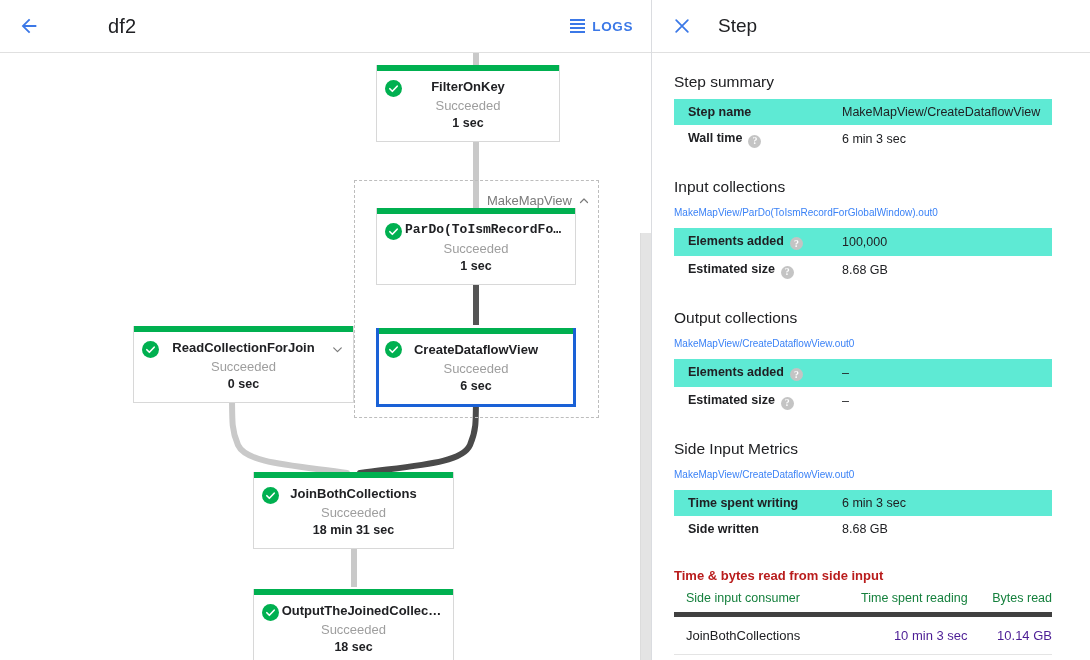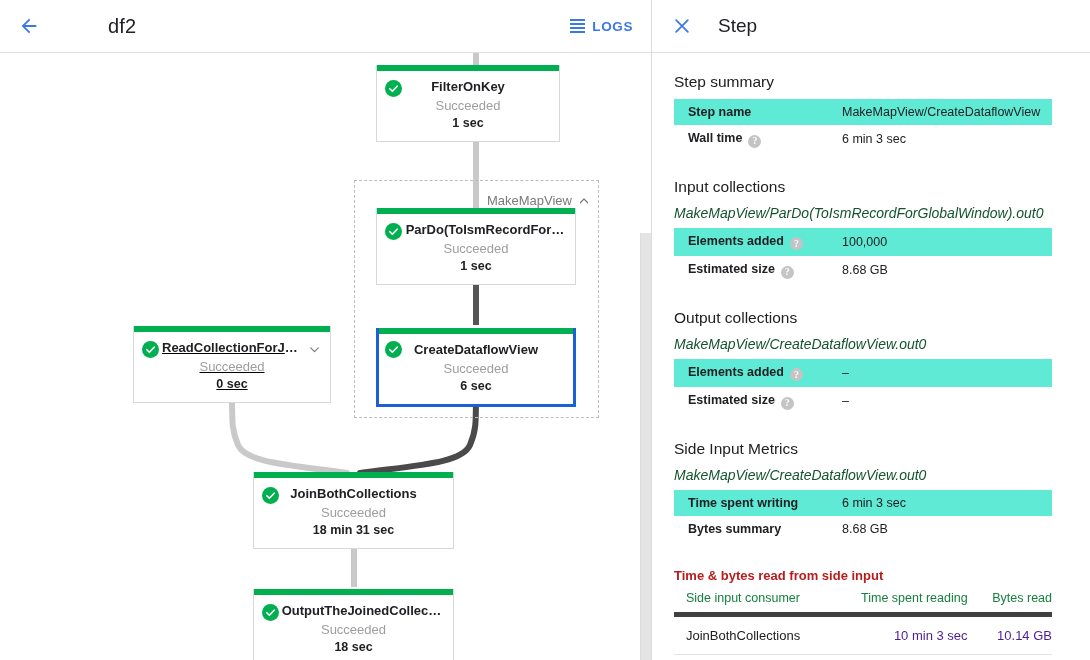--- a/index.html
+++ b/index.html
@@ -142,22 +142,22 @@
     font-size: 19px; color: #202124; margin-left: 14px; font-weight: 400;
   }
   #right-body { padding: 20px 38px 0 22px; }
 
   .sec-title {
     font-size: 15.5px; color: #202124; font-weight: 400;
     margin: 0 0 8px 0;
   }
   .sec-title.spaced { margin-top: 24px; }
   .coll-name {
-    font-size: 14px; color: #14532d; margin-bottom: 6px;
-    word-break: break-all; line-height: 18px; font-style: italic;
+    font-size: 10px; color: #3b82f6; margin-bottom: 6px;
+    word-break: break-all; line-height: 18px;
   }
 
   table.kv { width: 100%; border-collapse: collapse; }
   table.kv tr.alt td { background: #5eead4; }
   table.kv td {
     padding: 6px 0 6px 14px;
     font-size: 12.5px; color: #202124; vertical-align: middle;
   }
   table.kv td.k { font-weight: bold; width: 168px; white-space: nowrap; }
   table.kv td.v { font-weight: 400; padding-left: 0; }
@@ -261,41 +261,41 @@
       </div>
 
       <div class="node" style="left:376px; top:155px; width:200px;">
         <div class="topbar"></div>
         <div class="node-body">
           <span class="check">
             <svg width="11" height="11" viewBox="0 0 24 24" fill="none" stroke="#fff" stroke-width="3.6">
                 <path d="M4 12.5l5.5 5.5L20 7" stroke-linecap="round" stroke-linejoin="round"></path>
               </svg>
           </span>
-          <div class="node-title" style="padding-left:18px;">ParDo(ToIsmRecordFor…</div>
+          <div class="node-title" style="padding-left:18px;font-family:Liberation Mono, monospace;">ParDo(ToIsmRecordFor…</div>
           <div class="node-status">Succeeded</div>
           <div class="node-time">1 sec</div>
         </div>
       </div>
 
       <div class="node selected" style="left:376px; top:275px; width:200px;">
         <div class="topbar"></div>
         <div class="node-body">
           <span class="check" style="left:6px; top:7px;">
             <svg width="11" height="11" viewBox="0 0 24 24" fill="none" stroke="#fff" stroke-width="3.6">
                 <path d="M4 12.5l5.5 5.5L20 7" stroke-linecap="round" stroke-linejoin="round"></path>
               </svg>
           </span>
           <div class="node-title">CreateDataflowView</div>
           <div class="node-status">Succeeded</div>
           <div class="node-time">6 sec</div>
         </div>
       </div>
 
-      <div class="node" style="left:133px; top:273px; width:198px;text-decoration:underline;">
+      <div class="node" style="left:133px; top:273px; width:221px;">
         <div class="topbar"></div>
         <div class="node-body">
           <span class="check">
             <svg width="11" height="11" viewBox="0 0 24 24" fill="none" stroke="#fff" stroke-width="3.6">
                 <path d="M4 12.5l5.5 5.5L20 7" stroke-linecap="round" stroke-linejoin="round"></path>
               </svg>
           </span>
           <span class="chev">
             <svg width="13" height="13" viewBox="0 0 24 24" fill="none" stroke="#7a7a7a" stroke-width="2.2">
                 <path d="M5 9l7 7 7-7" stroke-linecap="round" stroke-linejoin="round"></path>
@@ -398,21 +398,21 @@
 
       <div class="sec-title spaced">Side Input Metrics</div>
       <div class="coll-name">MakeMapView/CreateDataflowView.out0</div>
       <table class="kv">
         <tbody>
             <tr class="alt">
           <td class="k">Time spent writing</td>
           <td class="v">6 min 3 sec</td>
         </tr>
         <tr>
-          <td class="k">Bytes summary</td>
+          <td class="k">Side written</td>
           <td class="v">8.68 GB</td>
         </tr>
       </tbody>
         </table>
 
       <div class="sub-head">Time &amp; bytes read from side input</div>
       <table class="grid">
         <thead>
           <tr>
             <th>Side input consumer</th>

